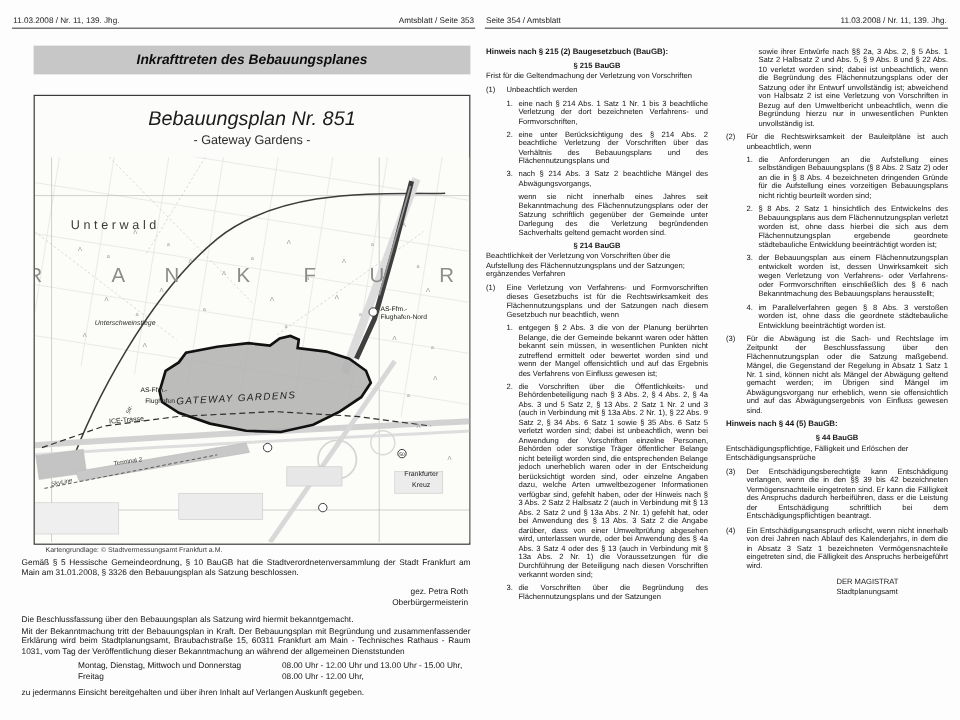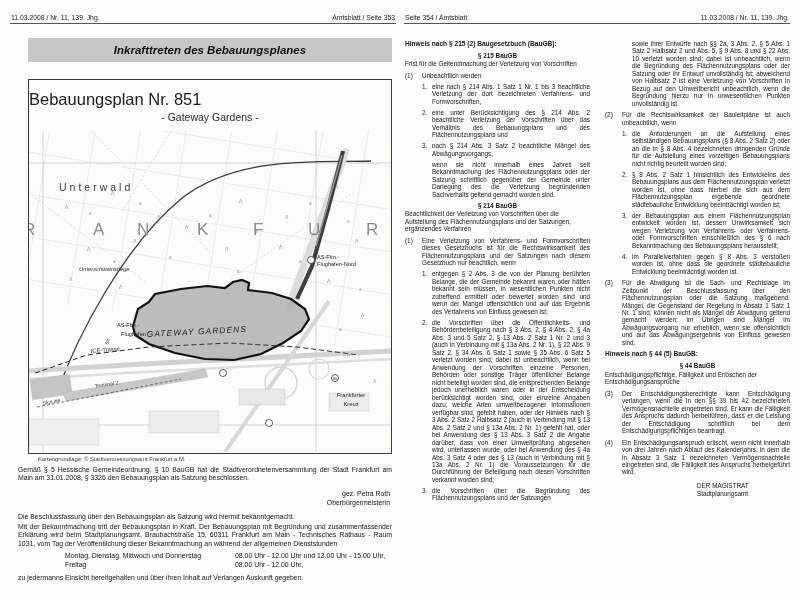--- a/index.html
+++ b/index.html
@@ -23,21 +23,21 @@
   
   .title-bar{
     position:absolute;top:38px;left:18px;right:4px;
     background:#c7c7c7;text-align:center;
     font-weight:bold;font-size:11.5px;padding:6px 0;color:#0d0d0d;font-style:italic;
   }
   .map-box{
     position:absolute;top:79px;left:18px;right:4px;height:373px;
     border:1px solid #3a3a3a;background:#fcfcfa;overflow:hidden;
   }
-  .map-title{margin-top:10px;font-size:16.5px;color:#1b1b1b;}
+  .map-title{margin-top:10px;text-align:center;font-size:16.5px;color:#1b1b1b;font-style:italic;}
   .map-subtitle{text-align:center;font-size:10.5px;color:#2a2a2a;margin-top:2px;}
   .map-svg{position:absolute;left:0;top:51px;width:364px;height:321px;}
   .map-caption{position:absolute;top:456px;left:28px;font-size:5.8px;color:#3d3d3d;}
 
   .lp-text{position:absolute;left:8px;right:4px;font-size:6.9px;line-height:1.2;text-align:justify;}
   .sig-block{position:absolute;right:6px;top:490px;text-align:right;font-size:6.9px;line-height:1.25;}
   .hours{position:absolute;left:55px;right:4px;top:552px;font-size:6.9px;line-height:1.25;}
   .hours-row{display:flex;}
   .hours-days{width:170px;flex:none;}
   .hours-time{flex:1;}

